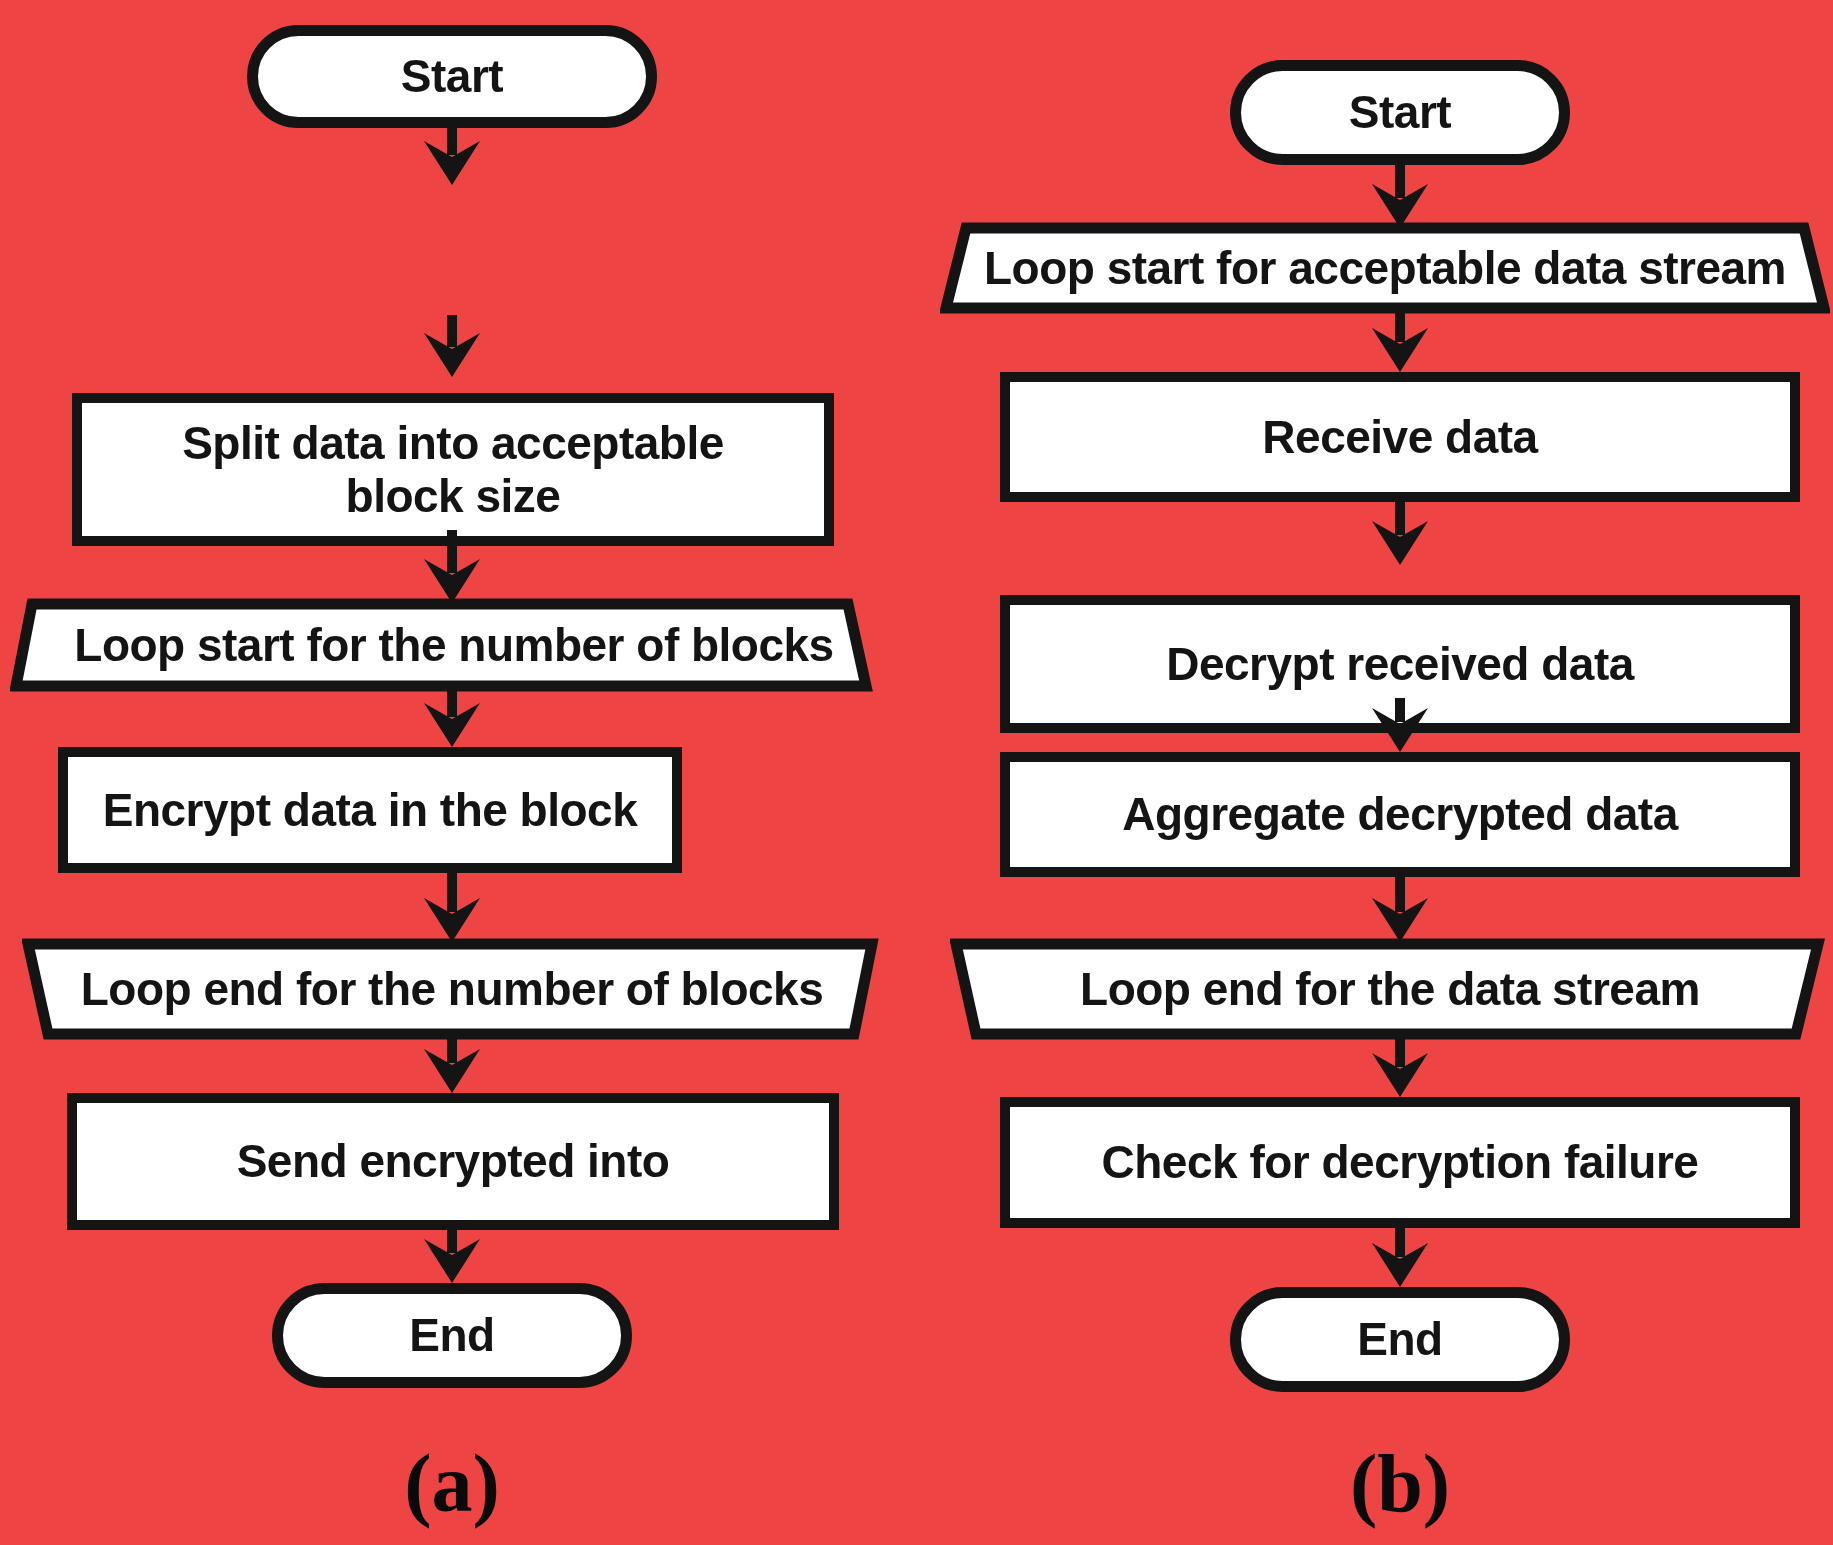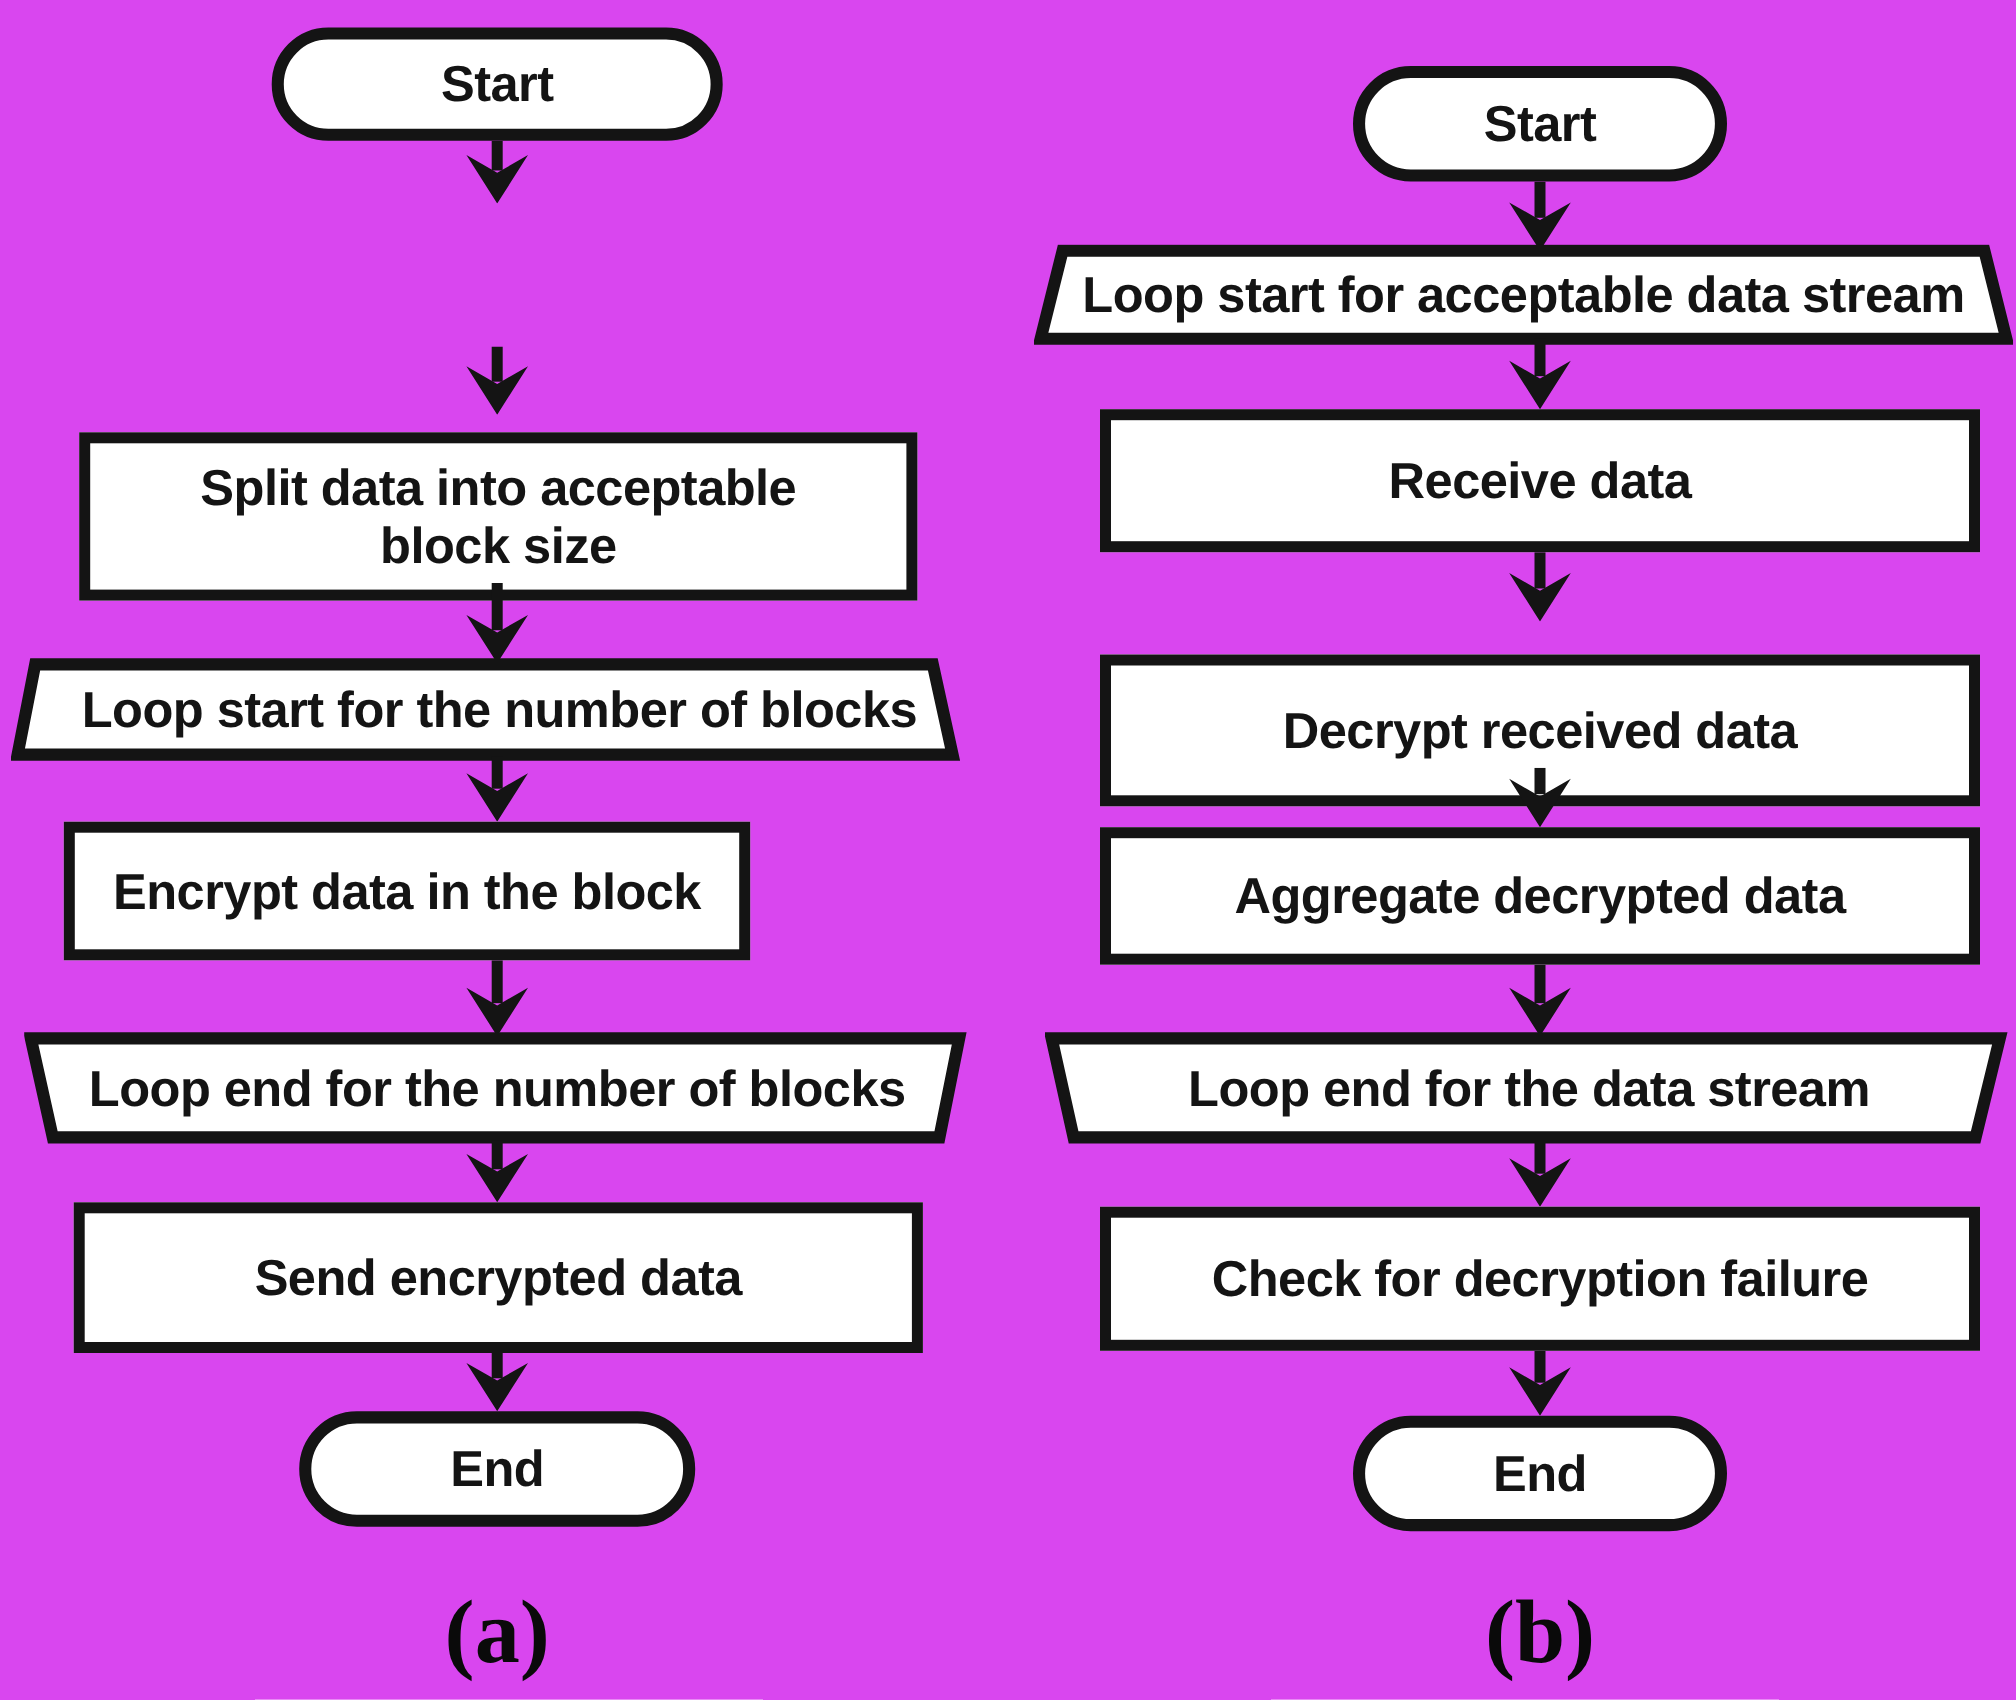--- a/index.html
+++ b/index.html
@@ -1,18 +1,18 @@
 <!DOCTYPE html>
 <html><head>
 <meta charset="utf-8">
 <style>
   html,body{margin:0;padding:0;background:#ffffff;}
   body{width:1833px;height:1545px;position:relative;overflow:hidden;
        font-family:"Liberation Sans",sans-serif;}
-  .stage{position:absolute;left:0;top:0;width:1833px;height:1545px;background:#d946ef;}
+  .stage{position:absolute;left:0;top:0;width:1833px;height:1545px;background:#ef4444;}
   .node{position:absolute;box-sizing:border-box;display:flex;align-items:center;
         justify-content:center;text-align:center;color:#141414;font-weight:700;
         font-size:46px;letter-spacing:-0.5px;line-height:1.15;}
   .rect{background:#ffffff;border:10px solid #141414;}
   .terminator{background:#ffffff;border:11px solid #141414;border-radius:62px;}
   .trap{border:none;padding:0;}
   .trap svg{position:absolute;left:0;top:0;width:100%;height:100%;}
   .trap .lbl{position:relative;z-index:2;}
   .split-pad{padding:1px 60px;margin-top:16px;}
   .arrow{position:absolute;width:64px;}
@@ -90,21 +90,21 @@
   </div>
 
   <div class="arrow" style="left:420px;top:1037px;height:56px">
     <svg width="64" height="56" viewBox="0 0 64 56">
         <rect x="27" y="0" width="10" height="26"></rect>
         <path d="M32,56 L4,12 L32,28 L60,12 Z"></path>
       </svg>
   </div>
 
   <div class="node rect" style="left:67px;top:1093px;width:772px;height:137px">
-    <span>Send encrypted data</span>
+    <span>Send encrypted into</span>
   </div>
 
   <div class="arrow" style="left:420px;top:1230px;height:53px">
     <svg width="64" height="53" viewBox="0 0 64 53">
         <rect x="27" y="0" width="10" height="23"></rect>
         <path d="M32,53 L4,9 L32,25 L60,9 Z"></path>
       </svg>
   </div>
 
   <div class="node terminator" style="left:272px;top:1283px;width:360px;height:105px">

